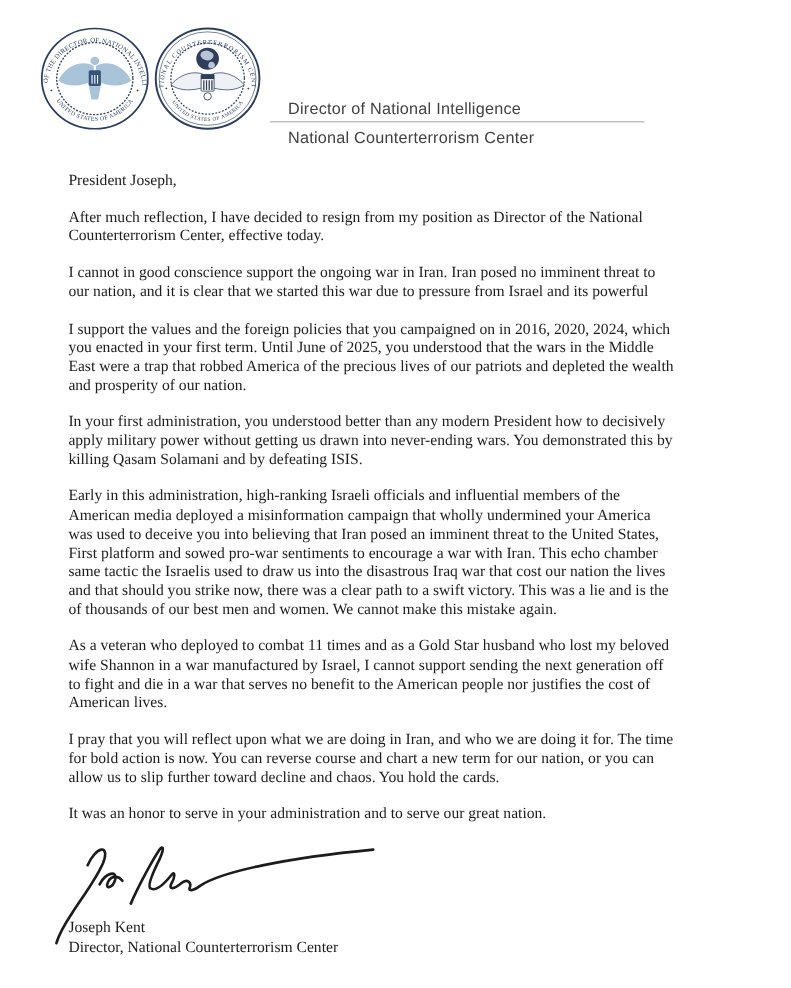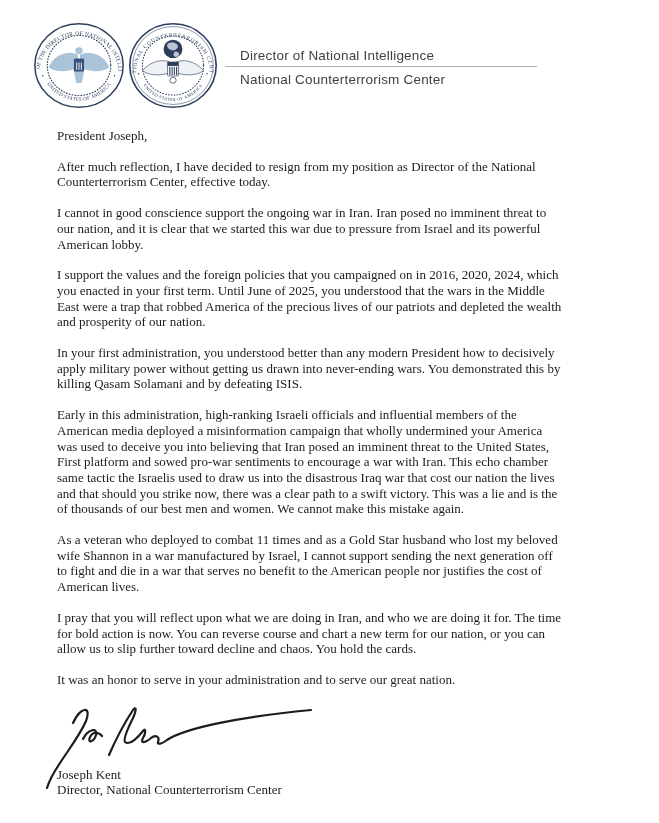--- a/index.html
+++ b/index.html
@@ -20,21 +20,21 @@
   .seal{display:block;}
   .seal text{font-family:"Liberation Serif",serif;}
   .navy{fill:var(--seal-navy);}
   .navy-stroke{stroke:var(--seal-navy);fill:none;}
   .white-fill{fill:#ffffff;}
   .lightblue{fill:var(--seal-light-blue);}
   .shield{fill:var(--shield-navy);}
   .globe{fill:#2e3d59;}
   .continent{fill:#b8c4d4;}
   .pale{fill:#eef1f5;stroke:var(--seal-navy);stroke-width:.7;}
-  .header-text{margin-left:22px;padding-top:47px;font-family:"Liberation Sans",sans-serif;
+  .header-text{margin-left:22px;padding-top:82px;font-family:"Liberation Sans",sans-serif;
                color:var(--header-text);font-size:13.5px;letter-spacing:.2px;}
   .hdr-title{line-height:17px;white-space:pre;}
   .hdr-underline{width:312px;margin-left:-15px;border-top:1px solid var(--underline);
                  margin-top:2px;margin-bottom:4px;height:0;}
   .hdr-subtitle{line-height:17px;white-space:pre;}
   
   .letter{margin:19px 0 0 57px;font-size:13px;line-height:15.7px;}
   .para{margin:0 0 15px 0;}
   .line{white-space:pre;}
   
@@ -122,21 +122,20 @@
     <div class="para salutation line">President Joseph,</div>
 
     <div id="paras">
         <div class="para">
           <div class="line">After much reflection, I have decided to resign from my position as Director of the National</div>
           <div class="line">Counterterrorism Center, effective today.</div>
         </div>
         <div class="para">
           <div class="line">I cannot in good conscience support the ongoing war in Iran. Iran posed no imminent threat to</div>
           <div class="line">our nation, and it is clear that we started this war due to pressure from Israel and its powerful</div>
-          <div class="line">American lobby.</div>
         </div>
         <div class="para">
           <div class="line">I support the values and the foreign policies that you campaigned on in 2016, 2020, 2024, which</div>
           <div class="line">you enacted in your first term. Until June of 2025, you understood that the wars in the Middle</div>
           <div class="line">East were a trap that robbed America of the precious lives of our patriots and depleted the wealth</div>
           <div class="line">and prosperity of our nation.</div>
         </div>
         <div class="para">
           <div class="line">In your first administration, you understood better than any modern President how to decisively</div>
           <div class="line">apply military power without getting us drawn into never-ending wars. You demonstrated this by</div>

